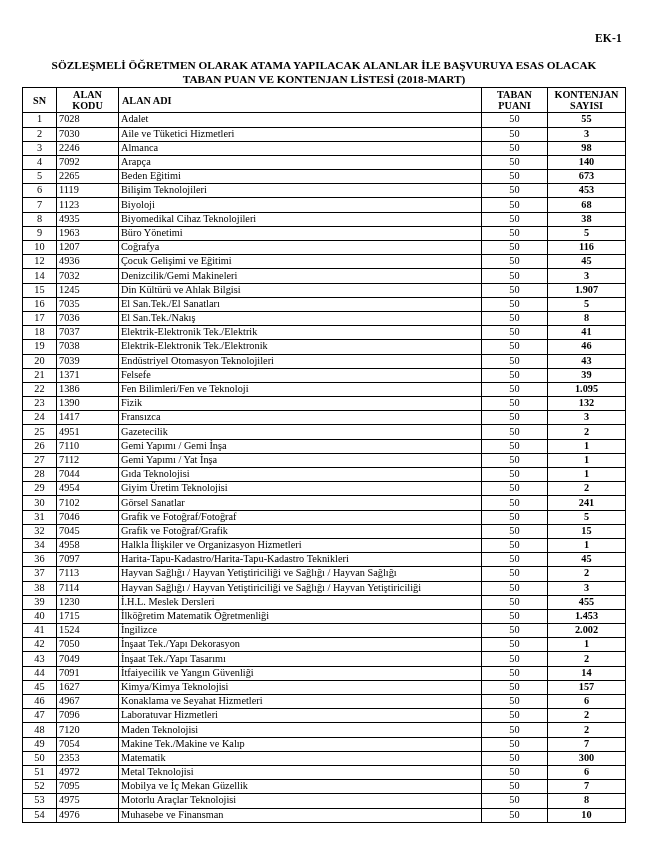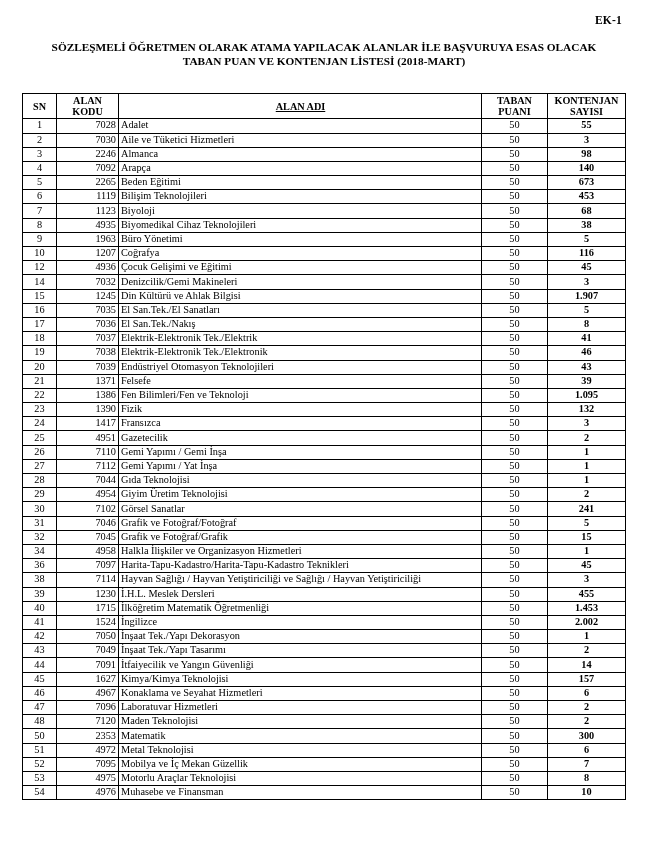--- a/index.html
+++ b/index.html
@@ -12,36 +12,36 @@
     height: 856px;
     font-family: "Liberation Serif", serif;
     color: #000000;
     overflow: hidden;
   }
   .page {
     position: relative;
     width: 648px;
     height: 856px;
     box-sizing: border-box;
-    padding: 14px 22px 0 22px;
+    padding: 32px 22px 0 22px;
   }
   .doc-code {
     text-align: right;
     font-weight: bold;
     font-size: 11.5px;
     letter-spacing: 0.2px;
     margin-bottom: 14px;
     padding-right: 4px;
   }
   .doc-title {
     text-align: center;
     font-weight: bold;
     font-size: 11.3px;
     line-height: 1.28;
-    margin: 0 auto 24px auto;
+    margin: 0 auto 0 auto;
     width: 96%;
   }
   table.listing {
     border-collapse: collapse;
     width: 100%;
     table-layout: fixed;
     font-size: 10.3px;
   }
   table.listing th, table.listing td {
     border: 1px solid #000000;
@@ -59,21 +59,21 @@
     line-height: 1.1;
     padding: 1px 2px;
   }
   col.c-sn { width: 34px; }
   col.c-kod { width: 62px; }
   col.c-ad { width: 100%; }
   col.c-puan { width: 66px; }
   col.c-kont { width: 78px; }
 
   td.sn { text-align: center; }
-  td.kod { text-align: right; margin-top: 40px; }
+  td.kod { text-align: left; margin-top: 40px; }
   td.ad { text-align: left; padding-left: 3px; }
   td.puan { text-align: center; }
   td.kont { text-align: center; font-weight: bold; }
   .hdr-two-line { display: block; }
 </style>
 </head>
 <body>
 
 <div class="page">
 
@@ -89,21 +89,21 @@
       <col class="c-puan">
       <col class="c-kont">
     </colgroup>
     <thead>
       <tr>
         <th>SN</th>
         <th>
           <span class="hdr-two-line">ALAN</span>
           <span class="hdr-two-line">KODU</span>
         </th>
-        <th style="text-align:center; padding-left:3px;text-decoration:underline;">ALAN ADI</th>
+        <th style="text-align:left; padding-left:3px;">ALAN ADI</th>
         <th>
           <span class="hdr-two-line">TABAN</span>
           <span class="hdr-two-line">PUANI</span>
         </th>
         <th>
           <span class="hdr-two-line">KONTENJAN</span>
           <span class="hdr-two-line">SAYISI</span>
         </th>
       </tr>
     </thead>
@@ -326,20 +326,27 @@
           <td class="kont">1</td>
         </tr>
         <tr>
           <td class="sn">36</td>
           <td class="kod">7097</td>
           <td class="ad">Harita-Tapu-Kadastro/Harita-Tapu-Kadastro Teknikleri</td>
           <td class="puan">50</td>
           <td class="kont">45</td>
         </tr>
         <tr>
+          <td class="sn">37</td>
+          <td class="kod">7113</td>
+          <td class="ad">Hayvan Sağlığı / Hayvan Yetiştiriciliği ve Sağlığı / Hayvan Sağlığı</td>
+          <td class="puan">50</td>
+          <td class="kont">2</td>
+        </tr>
+        <tr>
           <td class="sn">38</td>
           <td class="kod">7114</td>
           <td class="ad">Hayvan Sağlığı / Hayvan Yetiştiriciliği ve Sağlığı / Hayvan Yetiştiriciliği</td>
           <td class="puan">50</td>
           <td class="kont">3</td>
         </tr>
         <tr>
           <td class="sn">39</td>
           <td class="kod">1230</td>
           <td class="ad">İ.H.L. Meslek Dersleri</td>
@@ -403,20 +410,27 @@
           <td class="kont">2</td>
         </tr>
         <tr>
           <td class="sn">48</td>
           <td class="kod">7120</td>
           <td class="ad">Maden Teknolojisi</td>
           <td class="puan">50</td>
           <td class="kont">2</td>
         </tr>
         <tr>
+          <td class="sn">49</td>
+          <td class="kod">7054</td>
+          <td class="ad">Makine Tek./Makine ve Kalıp</td>
+          <td class="puan">50</td>
+          <td class="kont">7</td>
+        </tr>
+        <tr>
           <td class="sn">50</td>
           <td class="kod">2353</td>
           <td class="ad">Matematik</td>
           <td class="puan">50</td>
           <td class="kont">300</td>
         </tr>
         <tr>
           <td class="sn">51</td>
           <td class="kod">4972</td>
           <td class="ad">Metal Teknolojisi</td>

